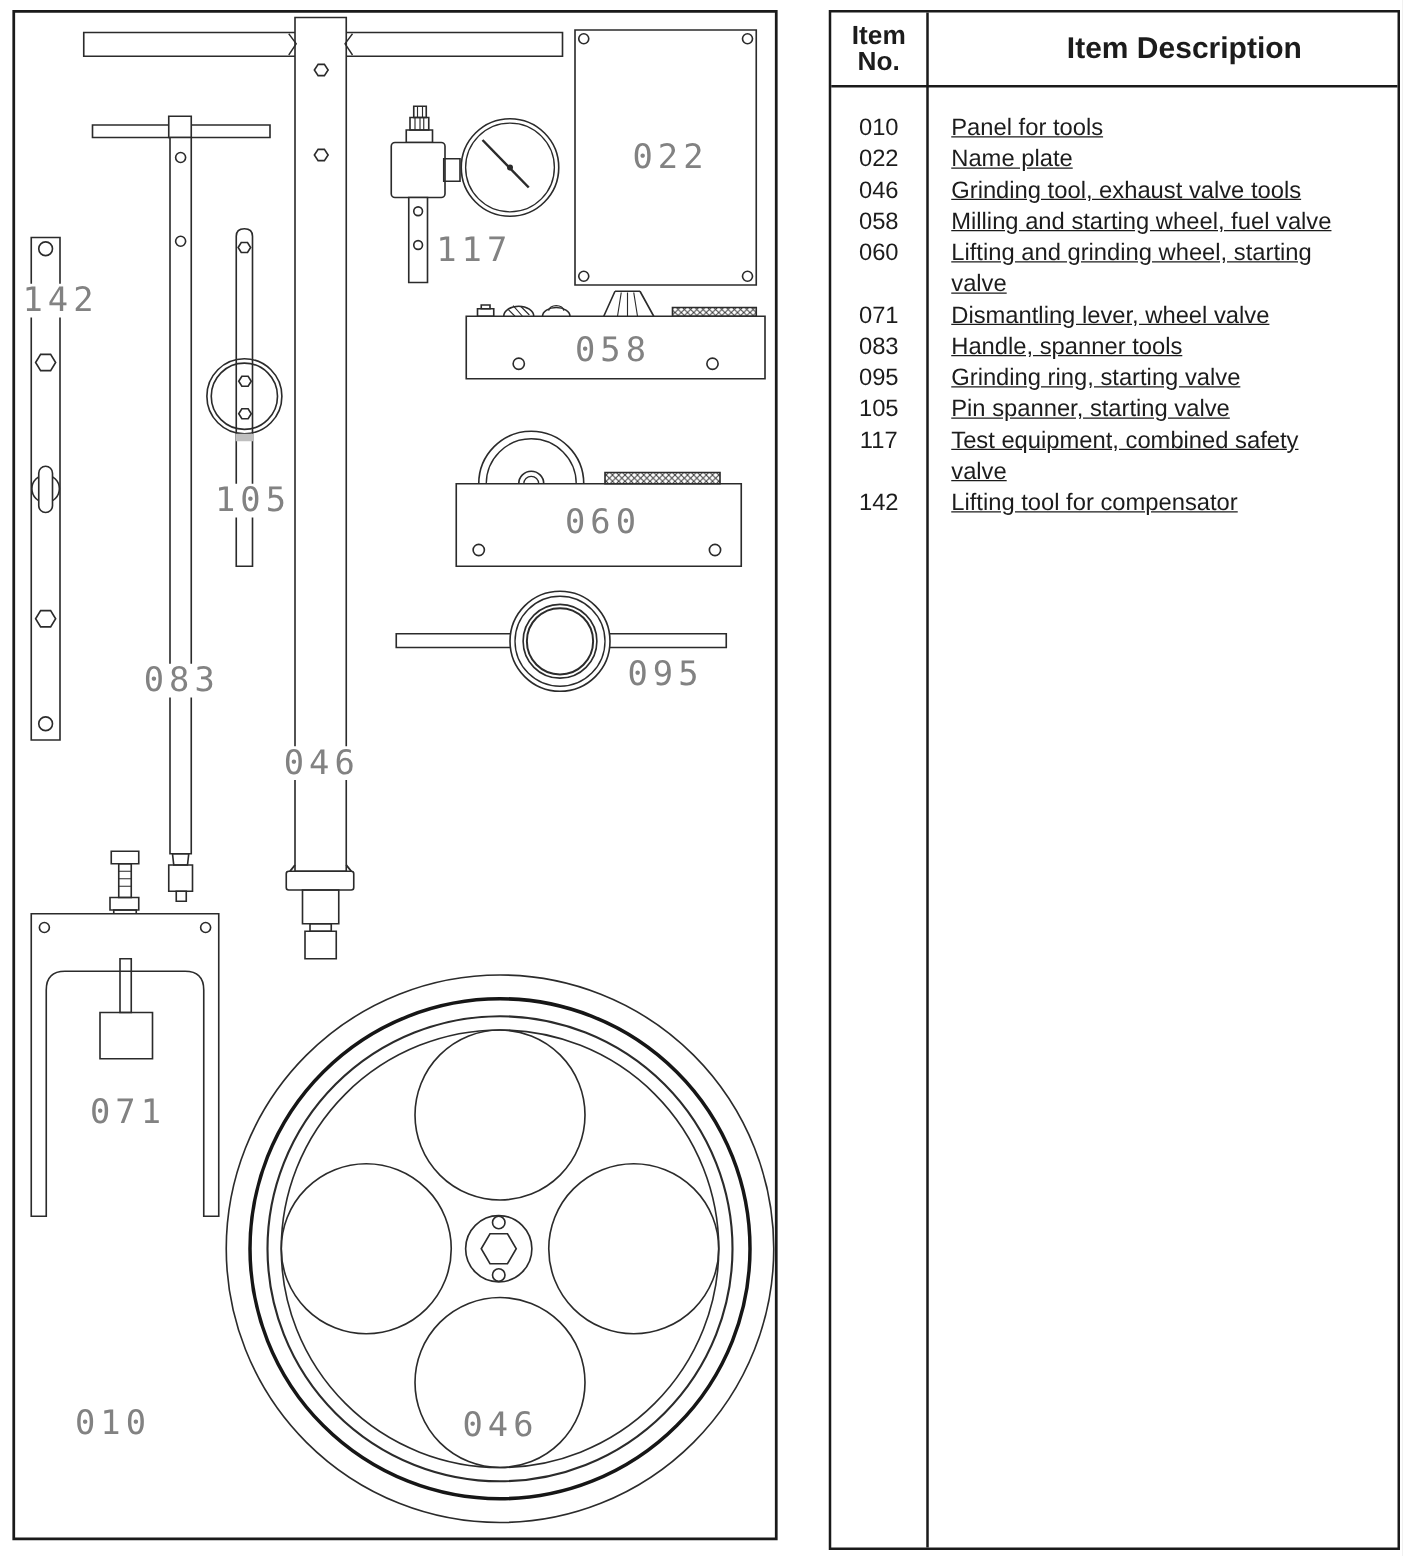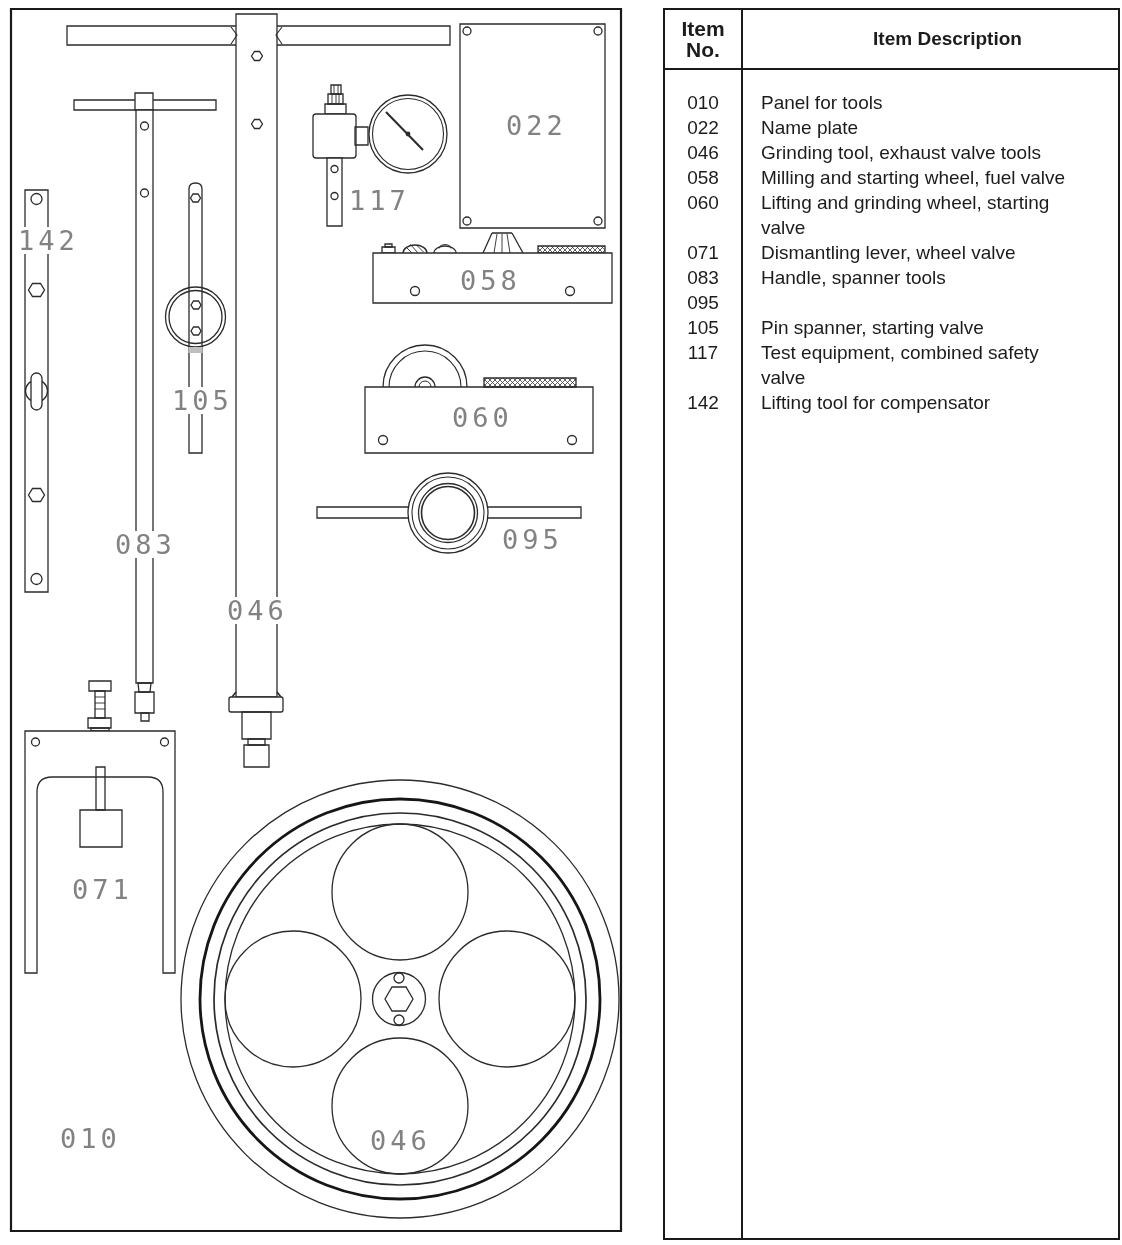--- a/index.html
+++ b/index.html
@@ -32,30 +32,30 @@
     border-bottom:2px solid #1a1a1a; box-sizing:border-box;
     display:flex;
   }
   .thead-no{
     width:76px; flex:none; display:flex; flex-direction:column;
     align-items:center; justify-content:center;
     font-weight:bold; font-size:21px; line-height:21px;
   }
   .thead-desc{
     flex:1; display:flex; align-items:center; justify-content:center;
-    font-weight:bold; font-size:19px;margin-left:36px;
+    font-weight:bold; font-size:24px;margin-left:36px;
   }
   .tbody{
     position:absolute; left:0; top:80px; width:100%;
     font-size:19px; line-height:25px;
   }
   .trow{display:flex;}
   .tno{width:76px; flex:none; text-align:center;}
   .tdesc{flex:1; padding-left:20px; padding-right:8px;}
-  .d1,.d2{display:block;}
+  .d1,.d2{display:block;text-decoration:underline;}
   .d2:empty{display:none;}
 </style>
 </head>
 <body>
 
 <div class="stage">
 
   <svg class="drawing" width="632" height="1245" viewBox="0 0 632 1245">
     <defs>
       <pattern id="xh" width="5" height="5" patternUnits="userSpaceOnUse">
@@ -267,20 +267,23 @@
         </div>
       </div>
       <div class="trow">
         <div class="tno">083</div>
         <div class="tdesc">
           <span class="d1">Handle, spanner tools</span>
         </div>
       </div>
       <div class="trow">
         <div class="tno">095</div>
+        <div class="tdesc">
+          <span class="d1">Grinding ring, starting valve</span>
+        </div>
       </div>
       <div class="trow">
         <div class="tno">105</div>
         <div class="tdesc">
           <span class="d1">Pin spanner, starting valve</span>
         </div>
       </div>
       <div class="trow">
         <div class="tno">117</div>
         <div class="tdesc">

